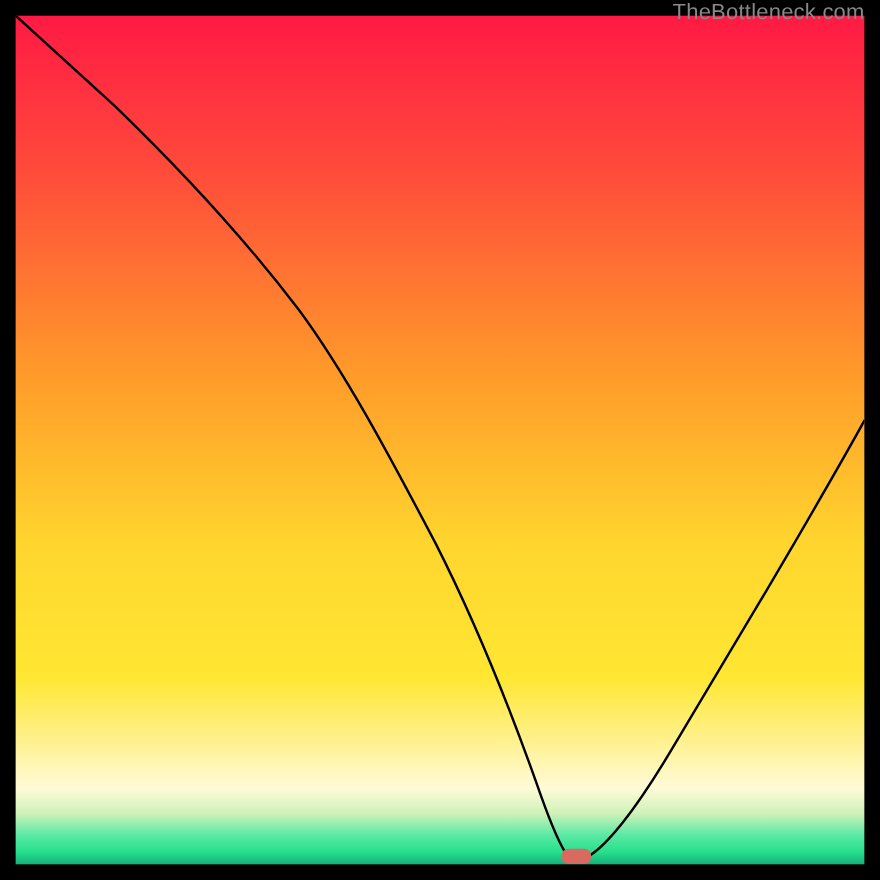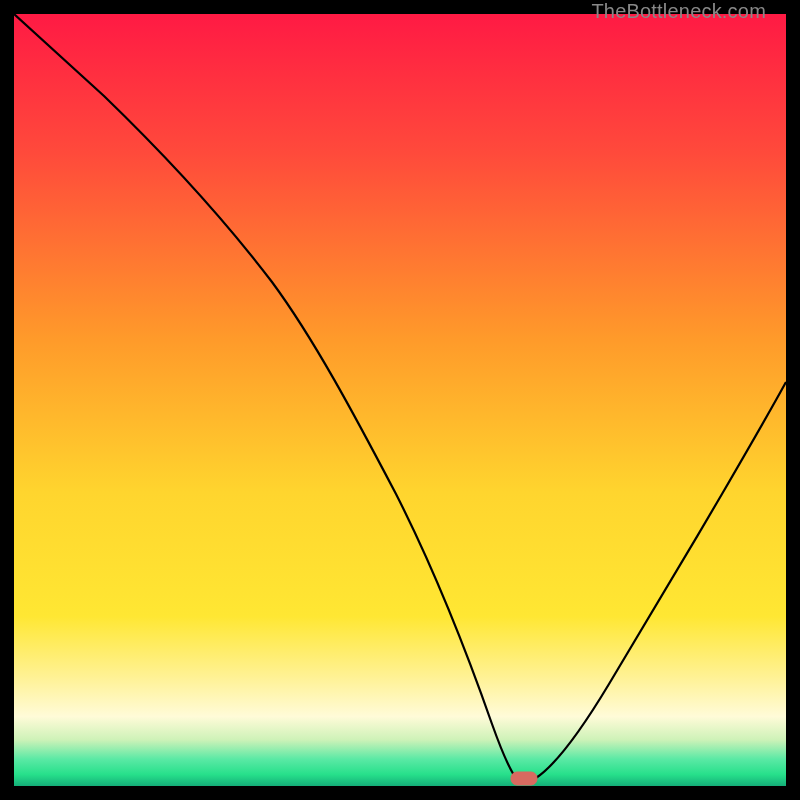--- a/index.html
+++ b/index.html
@@ -15,21 +15,21 @@
     position: absolute;
     left: 14px;
     top: 14px;
     width: 772px;
     height: 772px;
     background: #000;
   }
   .watermark {
     position: absolute;
     top: 0;
-    right: 34px;
+    right: 14px;
     color: #888;
     font-size: 20px;
     letter-spacing: 0.2px;
     z-index: 50;
     font-weight: 500;
   }
   svg {
     position: absolute;
     left: 0;
     top: 0;

